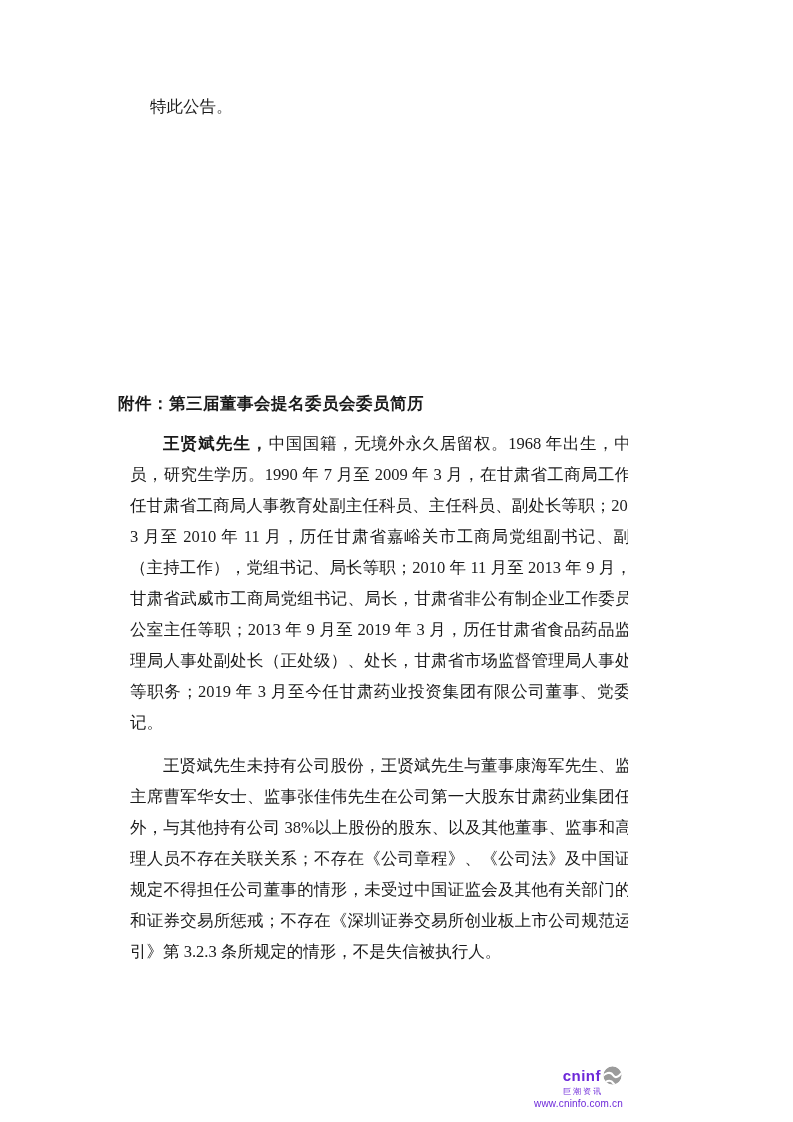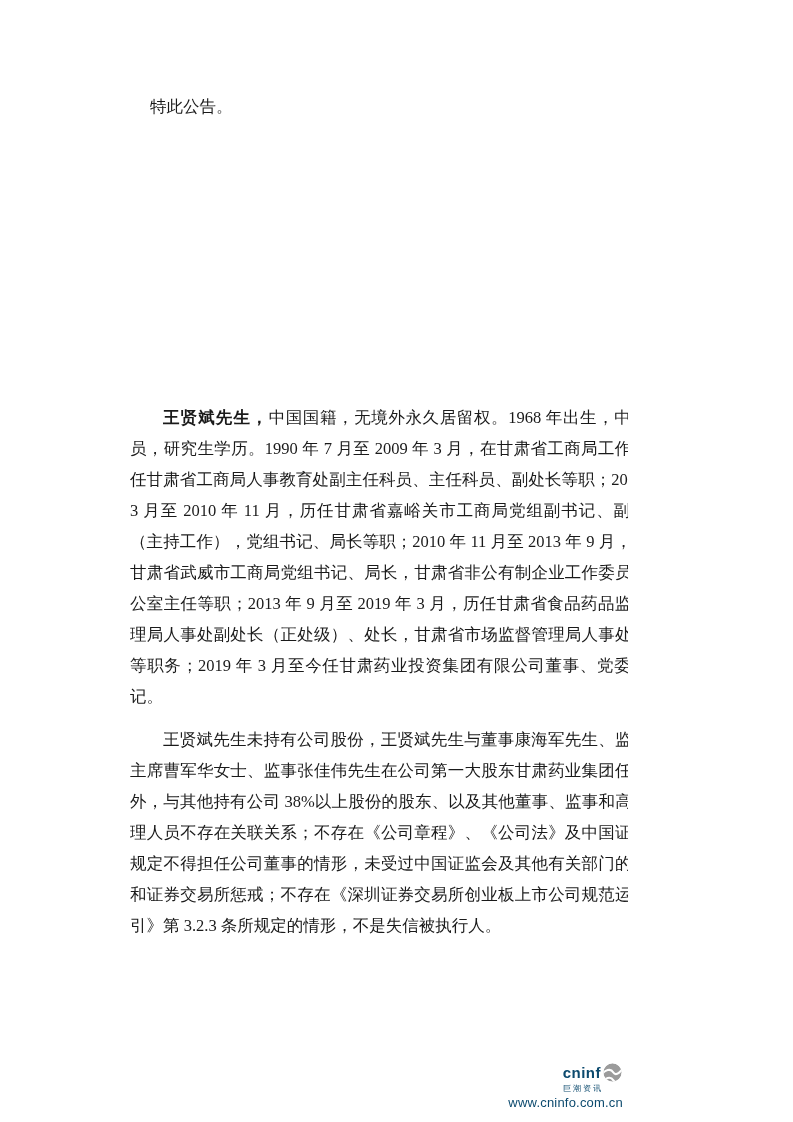--- a/index.html
+++ b/index.html
@@ -65,21 +65,21 @@
     font-weight: bold;
     letter-spacing: 0.5px;
   }
   .watermark {
     position: absolute;
     right: 5px;
     bottom: 13px;
     display: flex;
     flex-direction: column;
     align-items: flex-end;
-    color: #0c4a6e;
+    color: #6d28d9;
     font-family: "Liberation Sans", "DejaVu Sans", sans-serif;
     line-height: 1;
   }
   .brand-row {
     display: flex;
     align-items: center;
   }
   .brand {
     font-size: 15px;
     font-weight: bold;
@@ -91,34 +91,35 @@
     margin-left: 1px;
     display: inline-block;
   }
   .brand-cn {
     font-size: 8px;
     letter-spacing: 2px;
     margin: 2px 20px 0 0;
     padding-left: 13px;
   }
   .url {
-    font-size: 13px;
+    font-size: 10px;
     margin-top: 3px;
     letter-spacing: 0.2px;
   }
 </style>
 </head>
 <body>
 
 <div class="page">
 
   <p class="closing">特此公告。</p>
 
 
   <div class="attachment">
+    <h2>附件：第三届董事会提名委员会委员简历</h2>
     <p class="bio"><span class="person-name">王贤斌先生，</span><span>中国国籍，无境外永久居留权。1968 年出生，中共党员，研究生学历。1990 年 7 月至 2009 年 3 月，在甘肃省工商局工作，历任甘肃省工商局人事教育处副主任科员、主任科员、副处长等职；2009 年 3 月至 2010 年 11 月，历任甘肃省嘉峪关市工商局党组副书记、副局长（主持工作），党组书记、局长等职；2010 年 11 月至 2013 年 9 月，历任甘肃省武威市工商局党组书记、局长，甘肃省非公有制企业工作委员会办公室主任等职；2013 年 9 月至 2019 年 3 月，历任甘肃省食品药品监督管理局人事处副处长（正处级）、处长，甘肃省市场监督管理局人事处处长等职务；2019 年 3 月至今任甘肃药业投资集团有限公司董事、党委副书记。</span></p>
     <p class="bio">王贤斌先生未持有公司股份，王贤斌先生与董事康海军先生、监事会主席曹军华女士、监事张佳伟先生在公司第一大股东甘肃药业集团任职之外，与其他持有公司 38%以上股份的股东、以及其他董事、监事和高级管理人员不存在关联关系；不存在《公司章程》、《公司法》及中国证监会规定不得担任公司董事的情形，未受过中国证监会及其他有关部门的处罚和证券交易所惩戒；不存在《深圳证券交易所创业板上市公司规范运作指引》第 3.2.3 条所规定的情形，不是失信被执行人。</p>
   </div>
 
   <div class="watermark">
     <div class="brand-row">
       <span class="brand">cninf</span>
       <span class="swirl">
         <svg viewBox="0 0 24 24" width="21" height="21" aria-hidden="true">
           <defs>

